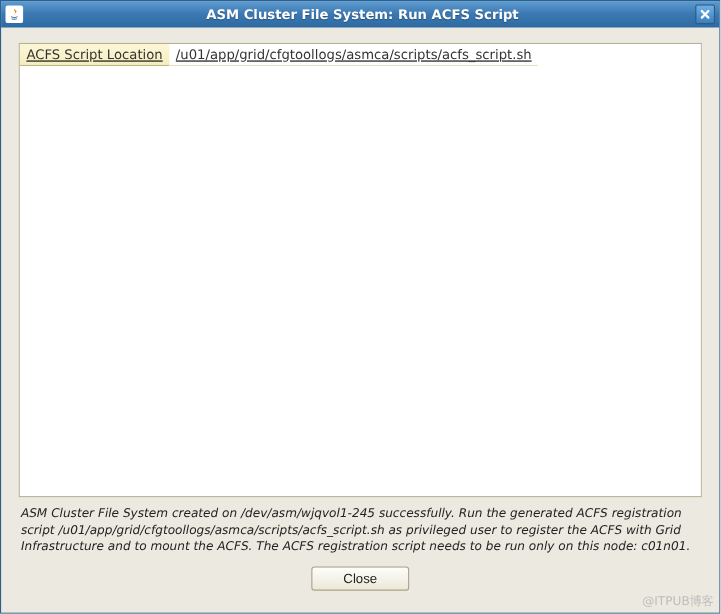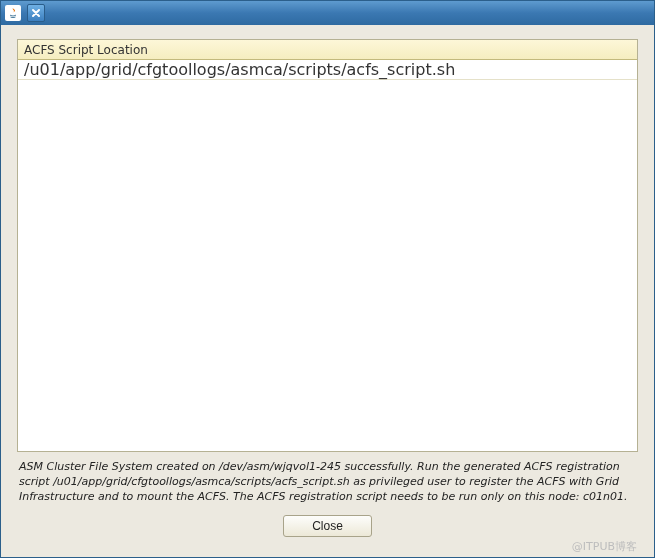--- a/index.html
+++ b/index.html
@@ -62,35 +62,36 @@
     flex: 1;
     padding: 14px 16px 10px 16px;
     display: flex;
     flex-direction: column;
   }
   .table-box {
     border: 1px solid #b5b193;
     background: #fff;
     flex: 1;
     display: flex;
-    flex-direction: column;
+    flex-direction: row;
     overflow: hidden;
+    text-decoration: underline;
   }
   .table-header {
     background: linear-gradient(to bottom, #fdf7d8, #f5edc0);
     border-bottom: 1px solid #c2b97d;
     font-size: 12px;
     color: #333;
     padding: 3px 6px;
     height: 20px;
     display: flex;
     align-items: center;
   }
   .table-row {
-    font-size: 16px;
+    font-size: 12px;
     color: #333;
     padding: 3px 6px;
     border-bottom: 1px solid #e5e1c9;
     height: 20px;
     display: flex;
     align-items: center;
   }
   .table-fill { flex: 1; background: #fff; }
   .message {
     font-size: 11px;
@@ -108,39 +109,40 @@
     font-size: 12px;
     color: #222;
     background: linear-gradient(to bottom, #fdfdfb, #ece8d7);
     border: 1px solid #a8a38a;
     border-radius: 3px;
     padding: 3px 28px;
     cursor: pointer;
   }
   .watermark {
     position: absolute;
-    right: 18px;
+    right: 6px;
     bottom: 4px;
     font-size: 11px;
     color: #bdbdbd;
     pointer-events: none;
   }
 </style>
 </head>
 <body>
 
 <div class="window">
 
   <div class="titlebar">
     <span class="title-icon">
       <svg viewBox="0 0 24 24">
           <path fill="#e76f00" d="M12 2c-2 3 2 4 2 6s-3 3-3 3 5-1 5-4-4-2-4-5z"></path>
           <path fill="#5382a1" d="M6 15c0 0 3 2 6 2s6-2 6-2v2c0 0-3 2-6 2s-6-2-6-2v-2zm1 4c0 0 2 1 5 1s5-1 5-1v2c0 0-2 1-5 1s-5-1-5-1v-2z"></path>
         </svg>
     </span>
+    <span class="title-text">ASM Cluster File System: Run ACFS Script</span>
     <span class="close-btn">
       <svg viewBox="0 0 10 10">
           <path stroke="#fff" stroke-width="2" stroke-linecap="round" d="M2 2l6 6M8 2l-6 6"></path>
         </svg>
     </span>
   </div>
 
   <div class="content">
     <div class="table-box">
       <div class="table-header">ACFS Script Location</div>

